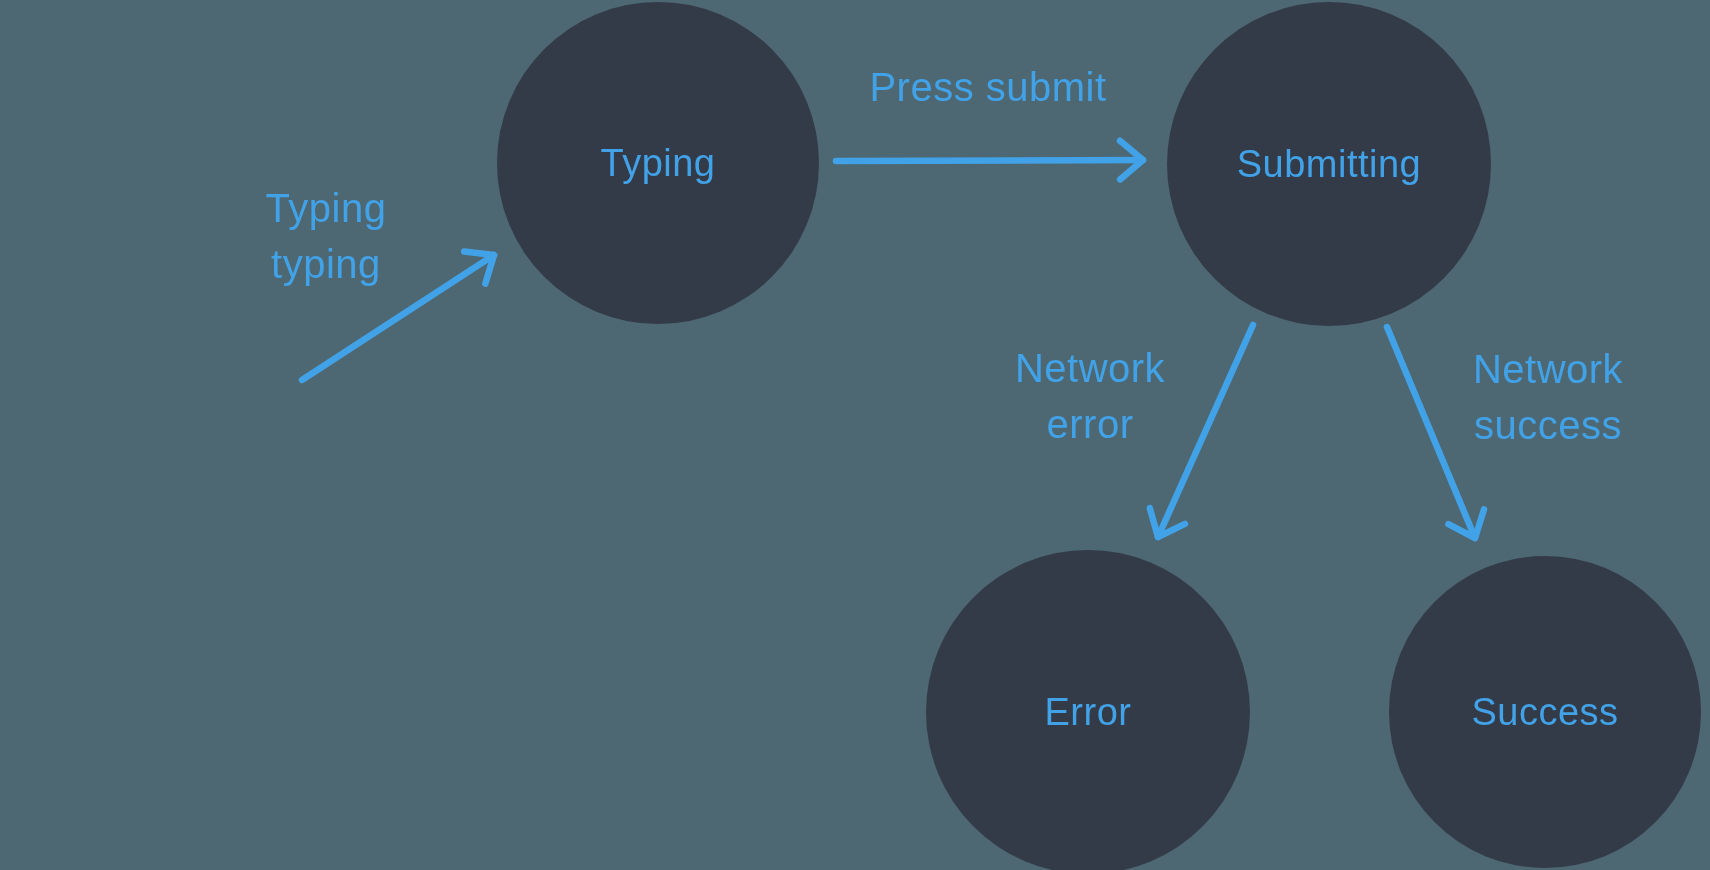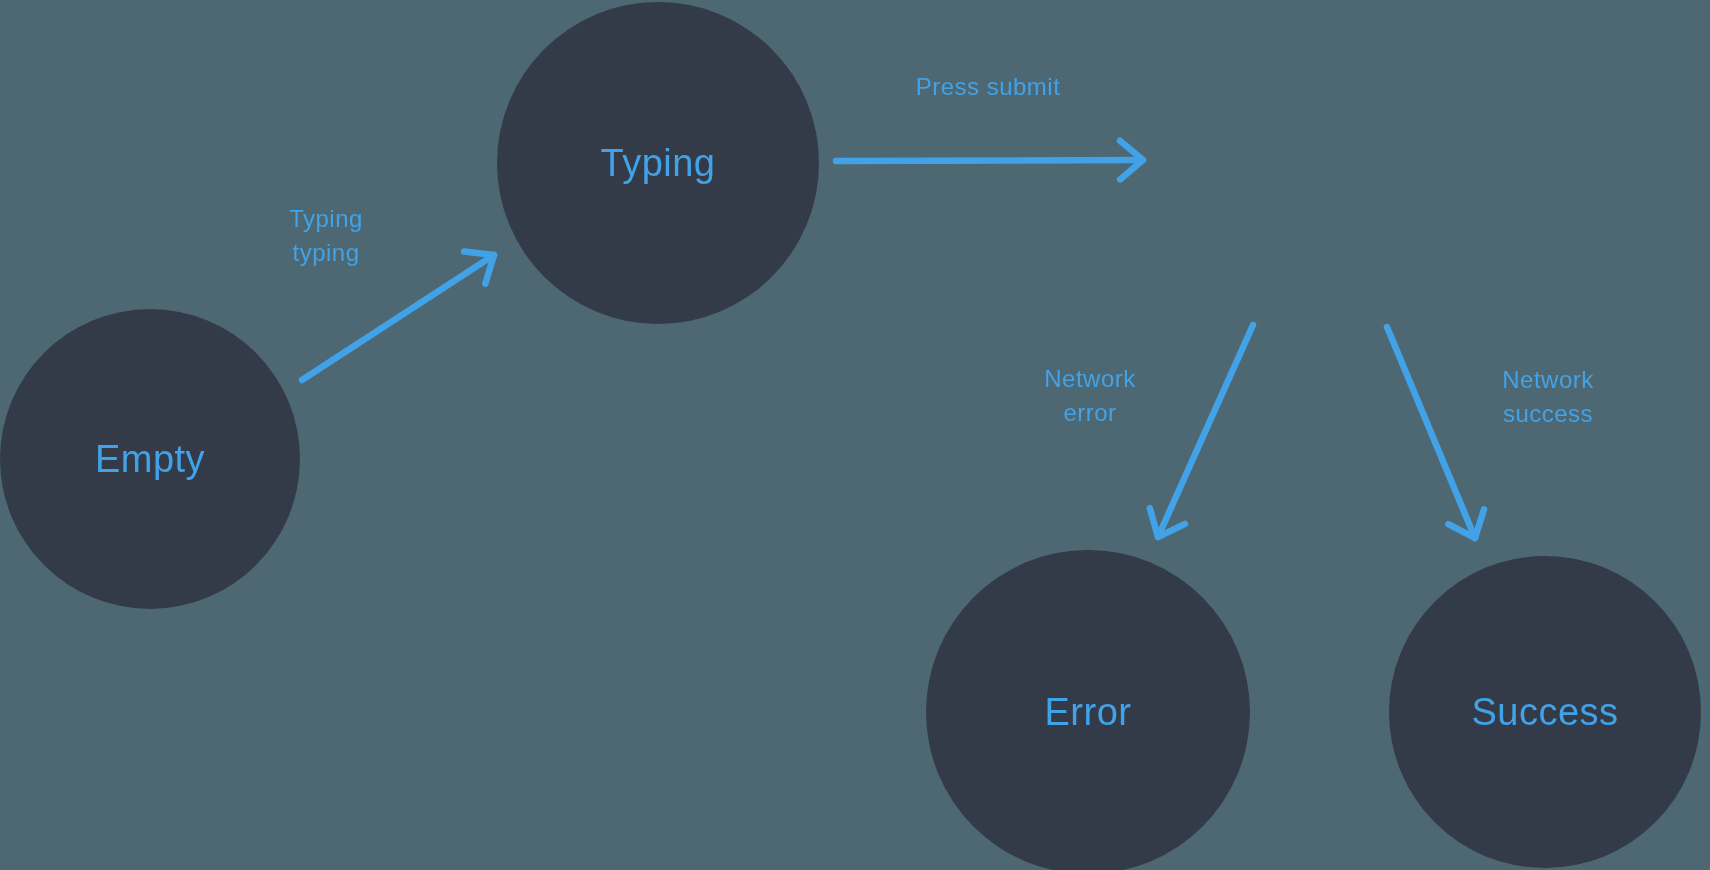--- a/index.html
+++ b/index.html
@@ -33,21 +33,21 @@
     stroke:var(--accent);
     stroke-width:6.5;
     fill:none;
     stroke-linecap:round;
     stroke-linejoin:round;
   }
   .edge-label{
     position:absolute;
     transform:translate(-50%,-50%);
     color:var(--accent);
-    font-size:24px;
+    font-size:40px;
     line-height:1.4;
     text-align:center;
     letter-spacing:0.5px;
     white-space:nowrap;
   }
 </style>
 </head>
 <body>
 
 <div class="canvas">
@@ -64,25 +64,25 @@
     <g>
       <path class="edge-line" d="M 1253 325 L 1158 537"></path>
       <path class="edge-head" d="M 1149.8 508.1 L 1158 537 L 1185.0 523.9"></path>
     </g>
     <g>
       <path class="edge-line" d="M 1387 327 L 1475 538"></path>
       <path class="edge-head" d="M 1448.4 524.2 L 1475 538 L 1484.0 509.4"></path>
     </g>
   </svg>
 
-  <div class="state-node" style="left: 0px; top: 309px; height: 300px; width: 300px;">
-    <span class="label">Empty</span>
-  </div>
   <div class="state-node" style="left: 497px; top: 2px; height: 322px; width: 322px;">
     <span class="label">Typing</span>
+  </div>
+  <div class="state-node" style="left: 1167px; top: 2px; height: 324px; width: 324px;">
+    <span class="label">Submitting</span>
   </div>
   <div class="state-node" style="left: 926px; top: 550px; height: 324px; width: 324px;">
     <span class="label">Error</span>
   </div>
   <div class="state-node" style="left: 1389px; top: 556px; height: 312px; width: 312px;">
     <span class="label">Success</span>
   </div>
 
   <div class="edge-label" style="left: 326px; top: 236px;">
       <div>Typing</div>

